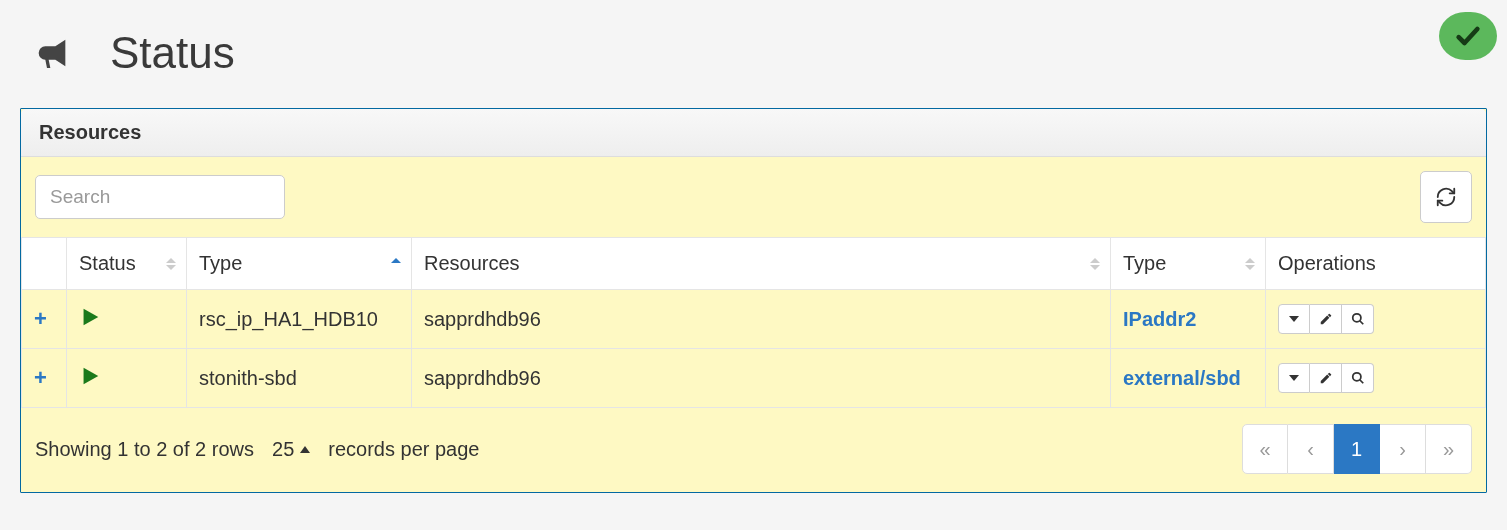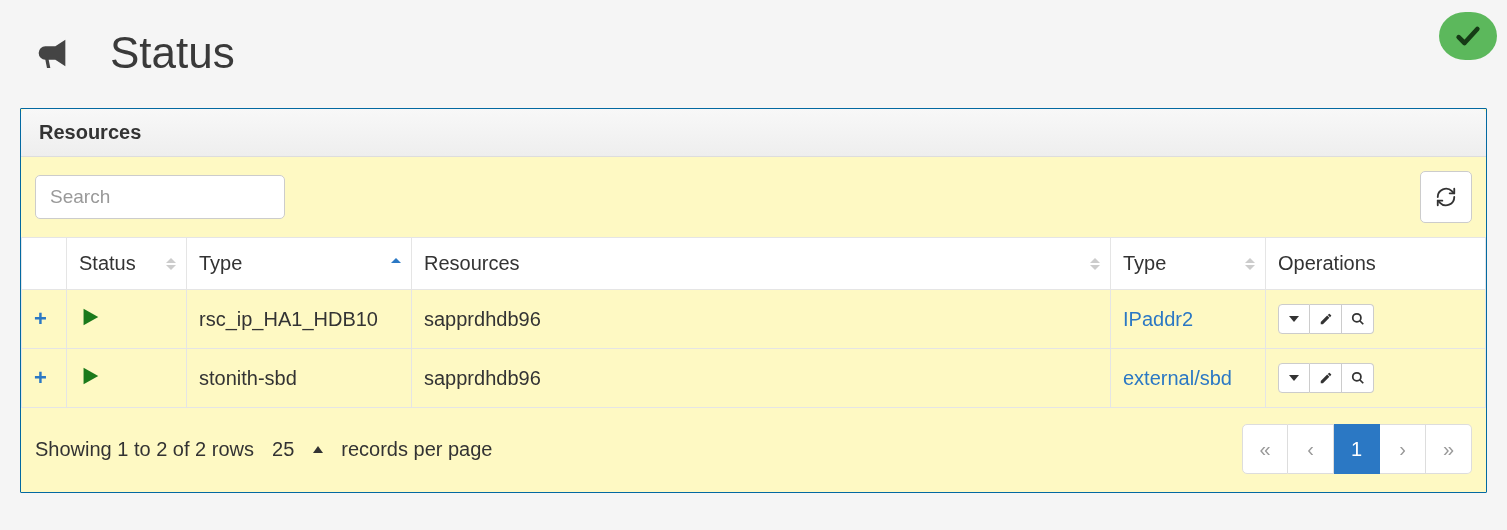--- a/index.html
+++ b/index.html
@@ -114,21 +114,21 @@
   .sort-icons .up, .sort-icons .down {
     width:0;height:0;display:block;
     border-left:5px solid transparent;
     border-right:5px solid transparent;
   }
   .sort-icons .up { border-bottom:5px solid #ccc; margin-bottom:2px;}
   .sort-icons .down{ border-top:5px solid #ccc;}
   .sort-icons.active .up { border-bottom-color:#2b78c4; }
   .expand-cell { text-align:center; }
   .plus-icon { color:#2b78c4; font-size:22px; font-weight:bold; }
-  .type-link { color:#2b78c4; text-decoration:none; }
+  .type-link { color:#2b78c4; text-decoration:none;font-weight:bold; }
   .btn-group {
     display:flex;
   }
   .btn-group .bbtn {
     border:1px solid #ccc;
     background:#fff;
     width:32px;height:30px;
     display:flex;align-items:center;justify-content:center;
     cursor:pointer;
     padding:0;
@@ -138,21 +138,21 @@
   .btn-group .bbtn:last-child  { border-radius:0 4px 4px 0;}
   .caretd { width:0;height:0;border-left:5px solid transparent;border-right:5px solid transparent;border-top:6px solid #333;}
   .panel-footer {
     display:flex;
     justify-content: space-between;
     align-items:center;
     padding: 16px 14px 18px 14px;
   }
   .footer-text { font-size:20px; color:#333; display:flex; align-items:flex-end; gap:18px;}
   .page-size {
-    display:flex; align-items:center; gap:19px; cursor:pointer;
+    display:flex; align-items:center; gap:6px; cursor:pointer;
   }
   .caret-up-s { width:0;height:0;border-left:5px solid transparent;border-right:5px solid transparent;border-bottom:7px solid #333;}
   .pagination {
     display:flex;
   }
   .pagination .pbtn {
     border:1px solid #ddd;
     background:#fff;
     width:46px;height:50px;
     display:flex;align-items:center;justify-content:center;

